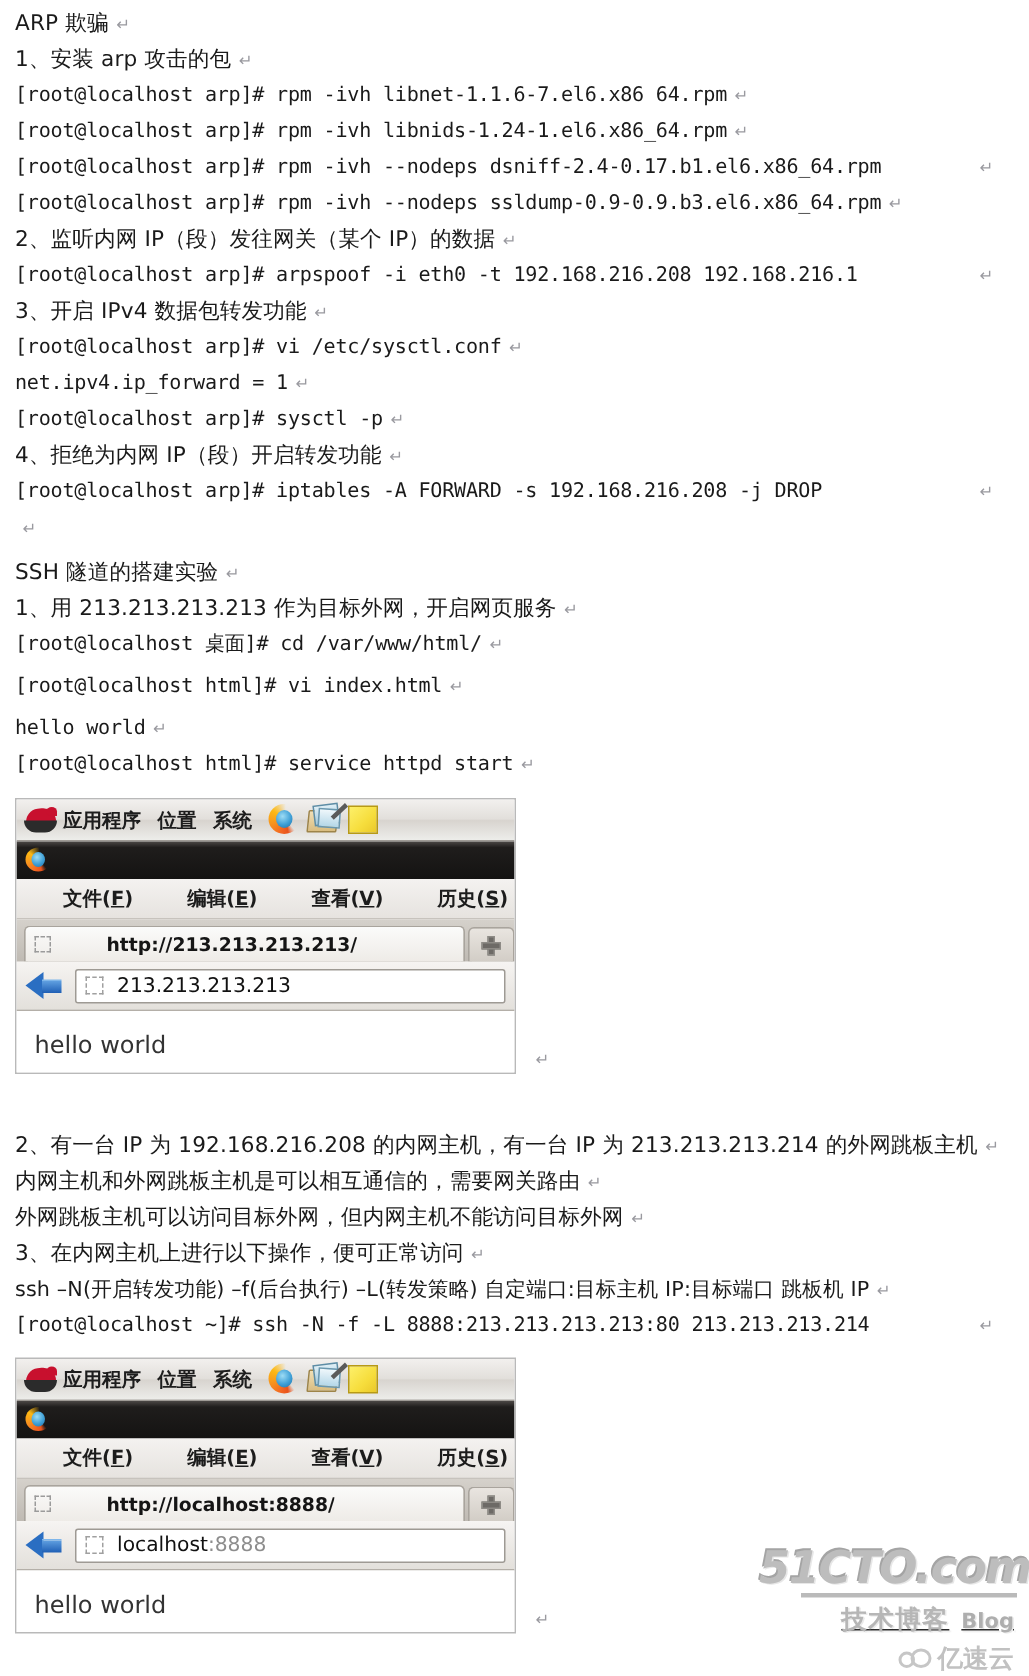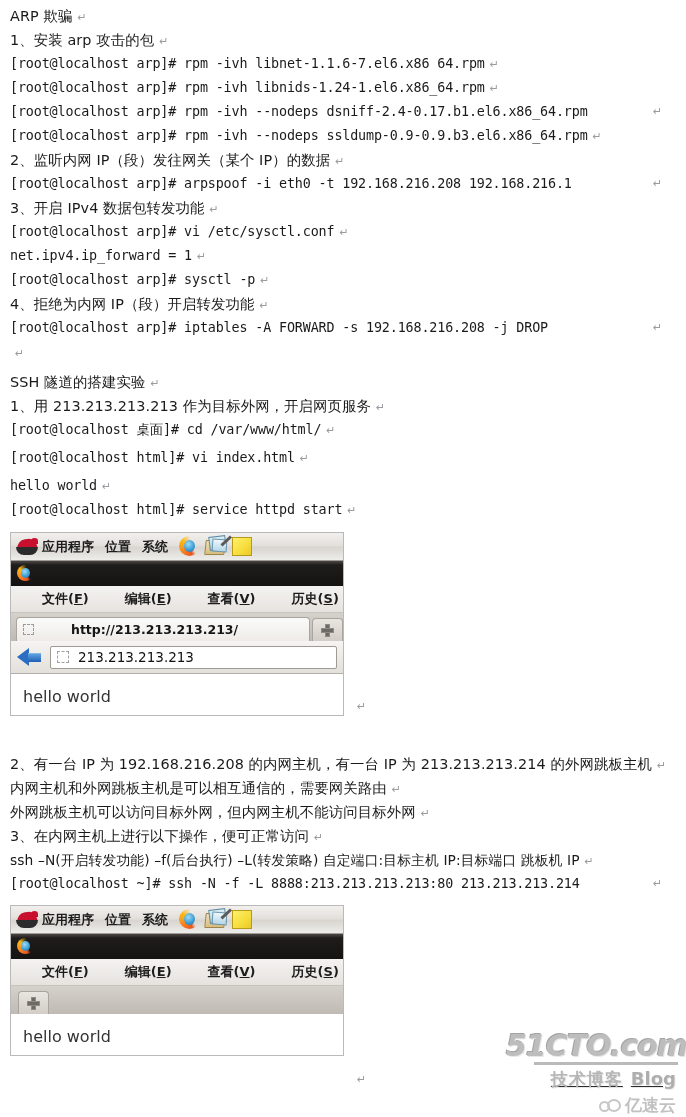--- a/index.html
+++ b/index.html
@@ -390,21 +390,21 @@
   .wm-cn {
     font-family: "DejaVu Sans", sans-serif;
     font-size: 17px;
     font-weight: bold;
     color: #b0b0b0;
     text-shadow: 1px 1px 0 #e8e8e8;
     letter-spacing: 1px;
   }
   .wm-blog {
     font-family: "DejaVu Sans", sans-serif;
-    font-size: 18px;
+    font-size: 14px;
     font-weight: bold;
     color: #a8a8a8;
     text-shadow: 1px 1px 0 #e8e8e8;
   }
   .wm-bot {
     display: flex;
     align-items: center;
     justify-content: flex-end;
     gap: 4px;
     padding-right: 6px;
@@ -564,25 +564,39 @@
 
   <div class="menubar">
     <span class="mi"><span>文件(</span><span class="acc">F</span><span>)</span></span>
     <span class="mi"><span>编辑(</span><span class="acc">E</span><span>)</span></span>
     <span class="mi"><span>查看(</span><span class="acc">V</span><span>)</span></span>
     <span class="mi"><span>历史(</span><span class="acc">S</span><span>)</span></span>
     <span class="mi"><span>书签(</span><span class="acc">B</span><span></span></span>
   </div>
 
   <div class="tabstrip">
+    <div class="tab">
+      <span class="favicon"></span>
+      <span class="ttl">http://localhost:8888/</span>
+    </div>
     <div class="newtab">
       <span class="plus"></span>
     </div>
   </div>
 
+  <div class="navbar">
+    <span class="backarrow">
+      <span class="head"></span>
+        <span class="shaft"></span>
+    </span>
+    <div class="urlbar">
+      <span class="sitefav"></span>
+      <span class="urltext"><span>localhost</span><span class="dim">:8888</span></span>
+    </div>
+  </div>
 
   <div class="viewport">
     <div class="pagetext">hello world</div>
   </div>
 </div>
 
 <div class="watermark">
   <div class="wm-top">51CTO.com</div>
   <div class="wm-rule"></div>
   <div class="wm-mid">

